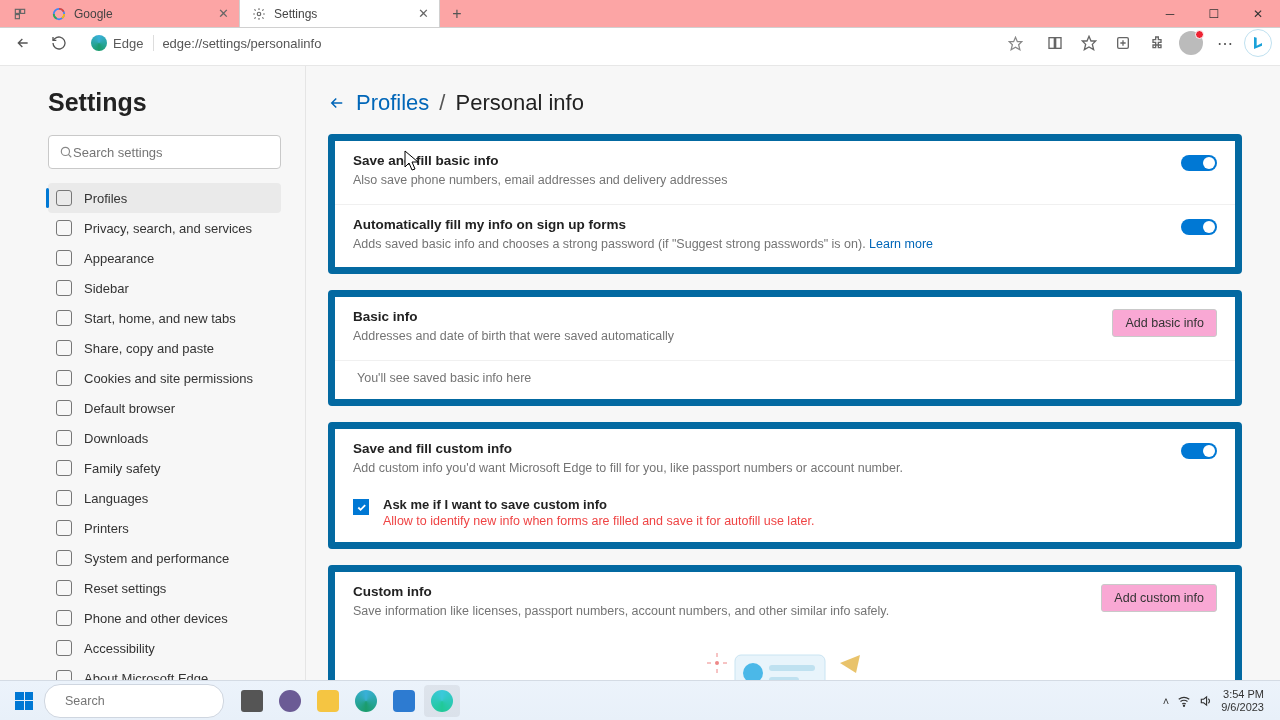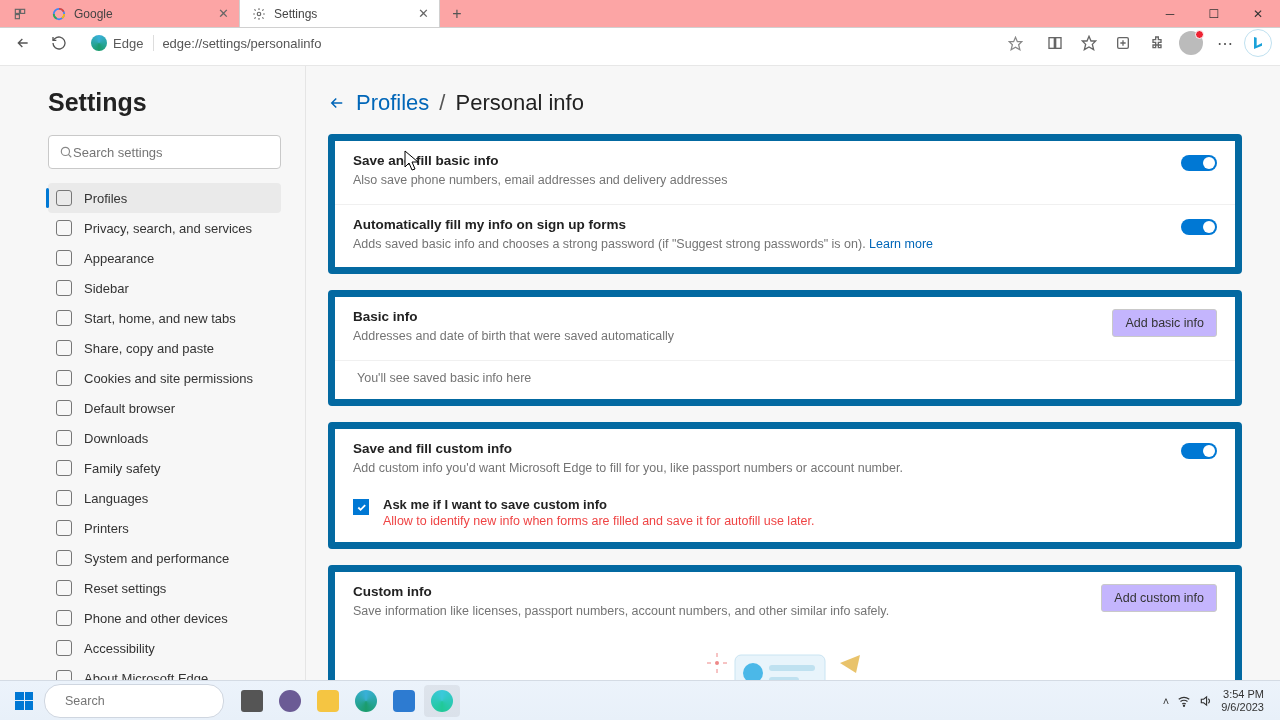--- a/index.html
+++ b/index.html
@@ -51,21 +51,21 @@
 .card { background:#fff; border:7px solid #0369a1; border-radius:4px; margin-bottom: 16px; }
 .row { padding: 12px 18px 14px 18px; position:relative; }
 .row + .row { border-top:1px solid #f0f0f0; }
 .row h3 { font-size:13.5px; font-weight:600; color:#222; margin-bottom:4px; }
 .row p { font-size:12.5px; color:#747474; line-height:1.4; }
 .row p a { color:#0066b8; }
 
 .toggle { position:absolute; right:18px; top:14px; width:36px; height:16px; background:#0078d4; border-radius:10px; cursor:pointer; }
 .toggle::after { content:''; position:absolute; right:2px; top:2px; width:12px; height:12px; background:#fff; border-radius:50%; }
 
-.pill-btn { position:absolute; right:18px; top:12px; border:1px solid #c9c9c9; background:#c4b5fd; padding:6px 12px; font-size:12.5px; border-radius:3px; color:#333; cursor:pointer; }
+.pill-btn { position:absolute; right:18px; top:12px; border:1px solid #c9c9c9; background:#f9a8d4; padding:6px 12px; font-size:12.5px; border-radius:3px; color:#333; cursor:pointer; }
 .empty { padding: 10px 18px 14px 22px; font-size:12.5px; color:#747474; border-top:1px solid #f0f0f0; }
 
 .chk-row { padding: 6px 18px 14px 18px; display:flex; gap:14px; align-items:flex-start; }
 .chk { width:16px; height:16px; border:1.5px solid #0078d4; background:#0078d4; display:flex; align-items:center; justify-content:center; flex-shrink:0; margin-top:2px; cursor:pointer; }
 .chk svg { width:11px; height:11px; color:#fff; }
 .chk-text h4 { font-size:13px; font-weight:600; color:#222; margin-bottom:2px; }
 .chk-text p { font-size:12.5px; color:#ef4444; }
 
 .illus { display:flex; justify-content:center; padding-top:10px; }
 .illus svg { width: 200px; height: 120px; }

